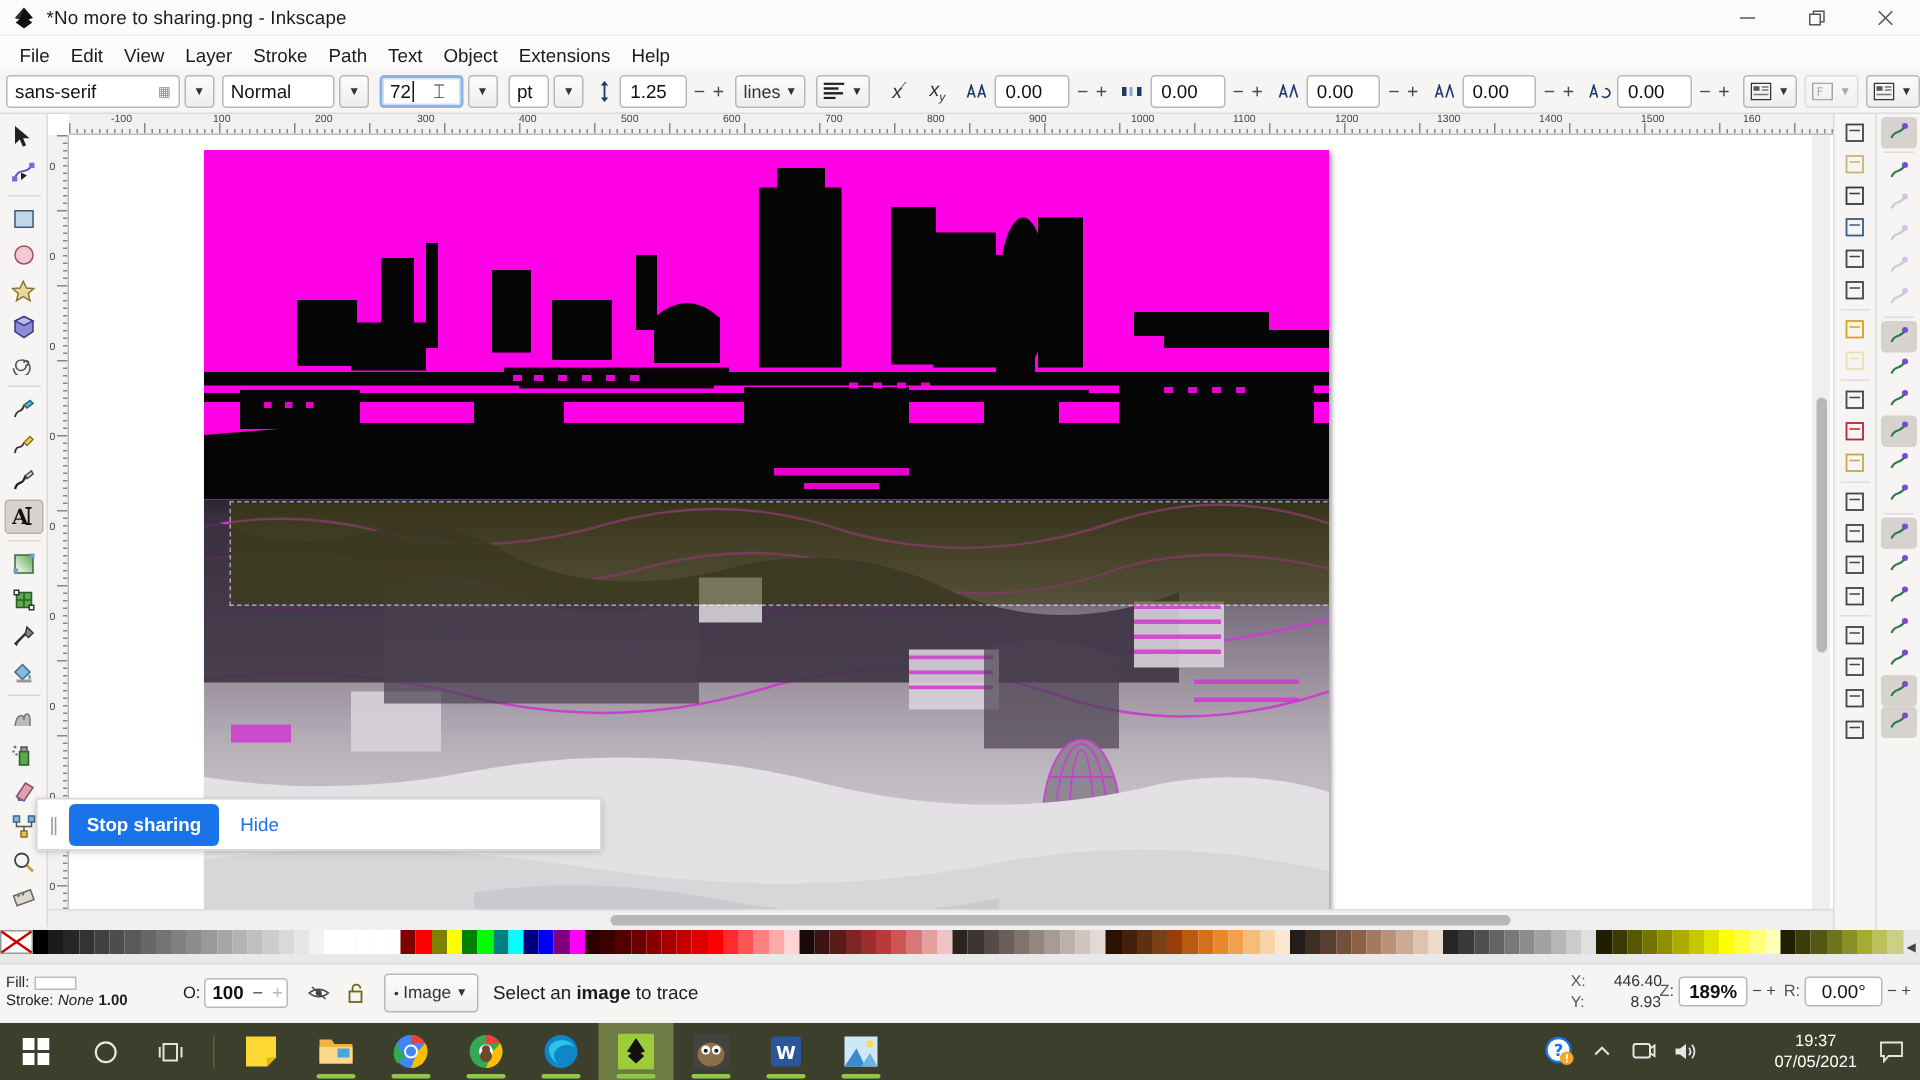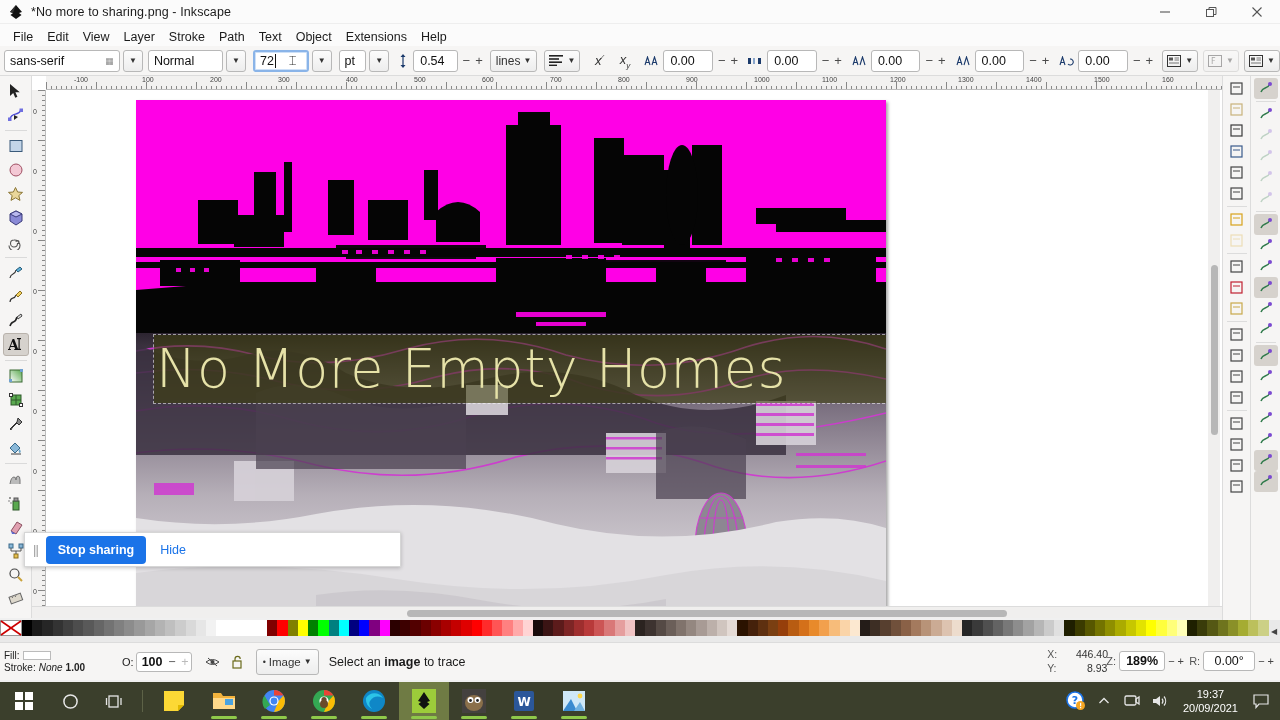--- a/index.html
+++ b/index.html
@@ -188,21 +188,21 @@
   .tb-search {
     width: 290px; height: 28px; background: #e8e8e8; border-radius: 2px;
     display: flex; align-items: center; gap: 8px; padding-left: 10px; color: #3a3a3a; font-size: 12.5px;
   }
   .tb-btn { width: 44px; height: 38px; display: flex; align-items: center; justify-content: center; position: relative; }
   .tb-app { width: 50px; height: 38px; display: flex; align-items: center; justify-content: center; position: relative; }
   .tb-app.running::after { content:''; position:absolute; bottom:1px; left:12px; width:26px; height:3px; background:#8fc94a; border-radius:2px; }
   .tb-app.active { background: #6f7b44; }
   .tray { margin-left: auto; display: flex; align-items: center; gap: 2px; padding-right: 6px; color: #e8e8e8; }
   .tray-icon { width: 26px; height: 38px; display: flex; align-items: center; justify-content: center; }
-  .clock { text-align: center; font-size: 11px; line-height: 14px; color: #fff; padding: 0 8px; }
+  .clock { text-align: center; font-size: 11px; line-height: 14px; color: #fff; padding: 0 8px; margin-left: 36px; }
   .notif { width: 26px; height: 38px; display:flex; align-items:center; justify-content:center; }
   .vsep { width:1px; height:22px; background:#5d6247; margin:0 6px; }
 </style>
 </head>
 <body>
 
 <div class="app">
 
   <div class="titlebar">
     <div class="tb-icon">
@@ -267,21 +267,21 @@
 
     <div class="fld" style="width:30px;margin-left:6px;">pt</div>
     <div class="combo-arrow">▼</div>
 
     <div class="glyph" style="margin-left:8px;">
       <svg width="11" height="16" viewBox="0 0 11 16">
           <path d="M5 1 L2.5 4 H7.5 Z M5 15 L2.5 12 H7.5 Z" fill="#1b3a6b"></path>
           <line x1="5" y1="3" x2="5" y2="13" stroke="#1b3a6b" stroke-width="1.2"></line>
         </svg>
     </div>
-    <div class="numfld" style="width:50px;margin-left:3px;">0.54</div>
+    <div class="numfld" style="width:50px;margin-left:3px;">1.25</div>
     <div class="spin">
         <span>−</span>
         <span>+</span>
       </div>
 
     <div class="btnlike" style="margin-left:4px;width:52px;justify-content:space-between;">
       <span>lines</span>
         <span style="font-size:8px;">▼</span>
     </div>
 
@@ -1025,21 +1025,20 @@
                 <ellipse cx="585" cy="215" rx="8" ry="48"></ellipse>
               <path d="M559 205 h52 M559 225 h52 M562 245 h46 M564 185 h42"></path>
             </g>
             <path d="M0 185 q90 14 180 -4 q120 -22 240 10 q110 26 220 -2 q60 -10 110 6 V295 H0z" fill="#e3e1e4"></path>
             <path d="M0 240 q120 -16 260 6 q140 22 270 -4 q110 -20 220 6 V295 H0z" fill="#d6d3d7" opacity="0.85"></path>
             <path d="M180 262 q80 -12 170 6 q90 16 180 -2 V295 H180z" fill="#c9c6cb" opacity="0.8"></path>
           </svg>
         </div>
 
         <div class="txtband"></div>
-        <div class="arttext">No More Empty Homes</div>
 
       </div>
     </div>
   </div>
   <div class="vscroll">
       <div class="thumb"></div>
     </div>
   <div class="hscroll">
       <div class="thumb"></div>
     </div>
@@ -1602,21 +1601,21 @@
       </div>
       <div class="tray-icon">
         <svg width="16" height="14" viewBox="0 0 16 14">
             <path d="M1 5 H4 L8 2 V12 L4 9 H1 Z" fill="#e6e6e6"></path>
             <path d="M10 4.5 a4 4 0 0 1 0 5" fill="none" stroke="#e6e6e6" stroke-width="1.2"></path>
             <path d="M12 2.5 a7 7 0 0 1 0 9" fill="none" stroke="#e6e6e6" stroke-width="1.2"></path>
           </svg>
       </div>
       <div class="clock">
         <div>19:37</div>
-        <div>20/09/2021</div>
+        <div>07/05/2021</div>
       </div>
       <div class="notif">
         <svg width="16" height="15" viewBox="0 0 16 15">
             <path d="M1 1 H15 V10 H6 L3 13.5 V10 H1 Z" fill="none" stroke="#e6e6e6" stroke-width="1.2"></path>
           </svg>
       </div>
     </div>
   </div>
 </div>
 

